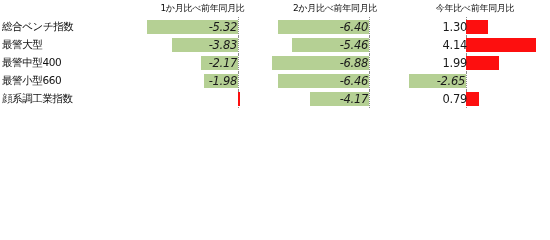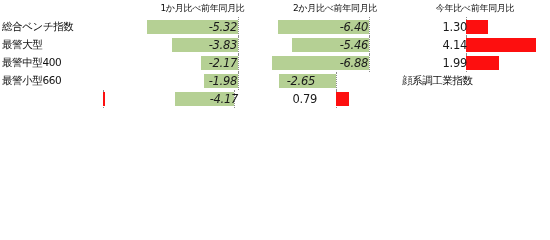--- a/index.html
+++ b/index.html
@@ -117,20 +117,25 @@
     <span class="val pos" style="right: 83px;">1.99</span>
   </div>
 
   <div class="rowlabel">最警小型660</div>
   <div class="cell">
     <span class="zero" style="left: 103px;"></span>
     <span class="bar neg" style="left: 69px; width: 34px;"></span>
     <span class="val neg" style="right: 33px;">-1.98</span>
   </div>
   <div class="cell">
+    <span class="zero" style="left: 99px;"></span>
+    <span class="bar neg" style="left: 8px; width: 91px;"></span>
+    <span class="val neg" style="right: 32px;">-6.46</span>
+  </div>
+  <div class="cell">
     <span class="zero" style="left: 66px;"></span>
     <span class="bar neg" style="left: 9px; width: 57px;"></span>
     <span class="val neg" style="right: 85px;">-2.65</span>
   </div>
 
   <div class="rowlabel">顔系調工業指数</div>
   <div class="cell">
     <span class="zero" style="left: 103px;"></span>
     <span class="bar pos" style="left: 103px; width: 2px;"></span>
     <span class="val pos" style="right: 36px; margin-top: 32px;">0.31</span>

